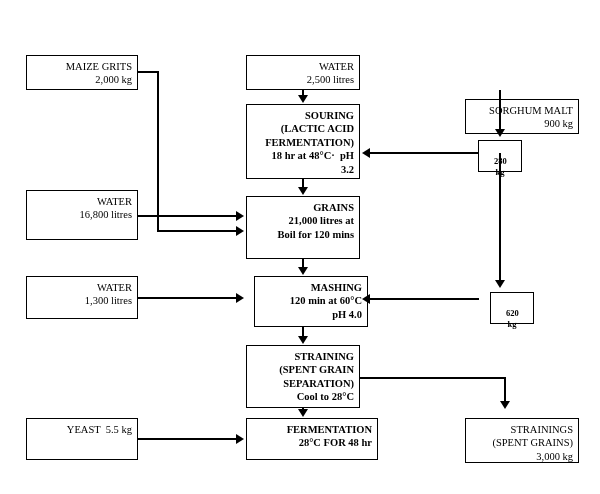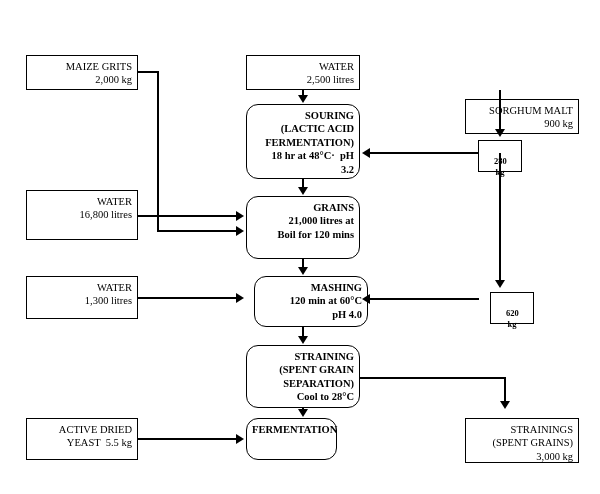--- a/index.html
+++ b/index.html
@@ -19,21 +19,21 @@
     position: absolute;
     box-sizing: border-box;
     border: 1px solid #000000;
     background: #ffffff;
     padding: 4px 5px 3px 5px;
     font-size: 10.5px;
     line-height: 1.28;
     color: #000000;
   }
   .box .ln { display: block; white-space: pre; text-align: right; }
-  .bold { font-weight: bold; border-radius: 12px; }
+  .bold { font-weight: bold; }
   .center { text-align: center; }
   .left { text-align: left; }
   .small-label {
     position: absolute;
     box-sizing: border-box;
     border: 1px solid #000000;
     background: #ffffff;
     font-size: 8.5px;
     font-weight: bold;
     text-align: center;
@@ -119,26 +119,26 @@
   </div>
 
   <div class="box center bold" style="left:246px; top:345px; width:114px; height:63px;">
     <span class="ln">STRAINING</span>
     <span class="ln">(SPENT GRAIN</span>
     <span class="ln">SEPARATION)</span>
     <span class="ln left">Cool to 28°C</span>
   </div>
 
   <div class="box left" style="left:26px; top:418px; width:112px; height:42px;">
-    <span class="ln">ACTIVE DRIED</span>
     <span class="ln">YEAST  5.5 kg</span>
   </div>
 
-  <div class="box center bold" style="left:246px; top:418px; width:91px; height:42px;">
+  <div class="box center bold" style="left:246px; top:418px; width:132px; height:42px;">
     <span class="ln">FERMENTATION</span>
+    <span class="ln">28°C FOR 48 hr</span>
   </div>
 
   <div class="box left" style="left:465px; top:418px; width:114px; height:45px;">
     <span class="ln">STRAININGS</span>
     <span class="ln">(SPENT GRAINS)</span>
     <span class="ln">3,000 kg</span>
   </div>
 
   <div class="small-label" style="left:478px; top:140px; width:44px; height:13px;">280 kg</div>
   <div class="small-label" style="left:490px; top:292px; width:44px; height:13px;">620 kg</div>

